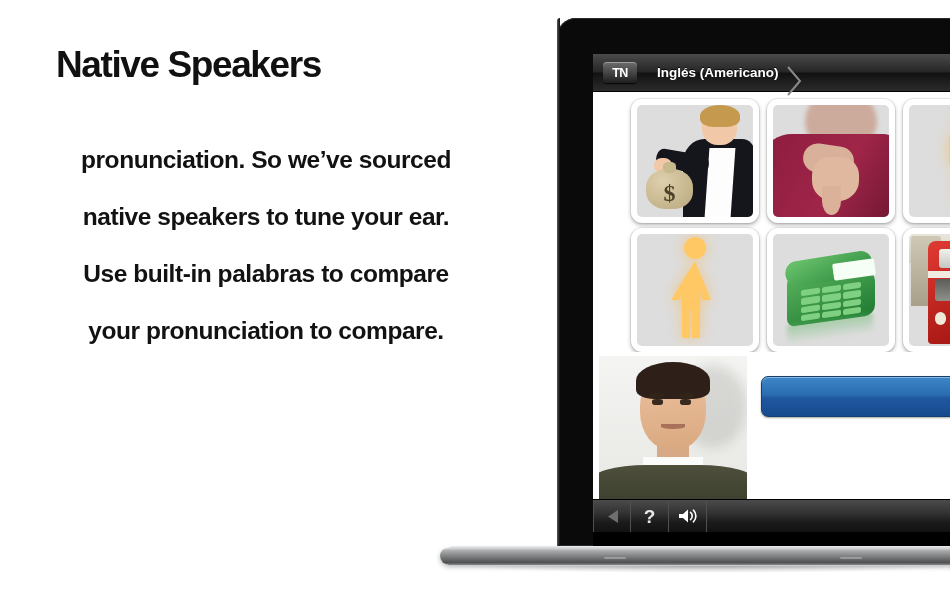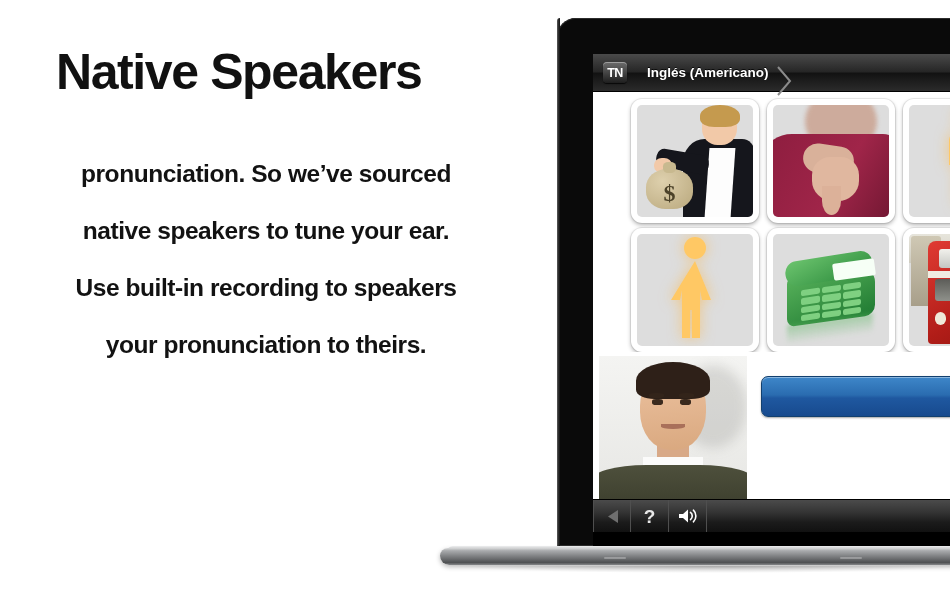--- a/index.html
+++ b/index.html
@@ -14,21 +14,21 @@
   #page { position:relative; width:950px; height:594px; background:#ffffff; }
 
   
   #copy {
     position:absolute; left:0; top:0;
     width:500px; height:594px;
     padding:46px 40px 0 56px;
   }
 
   #headline {
-    font-size:50px;
+    font-size:37px;
     font-weight:700;
     letter-spacing:-1.4px;
     color:#111111;
     line-height:1.05;
     white-space:nowrap;
   }
 
   #body-copy {
     margin-top:46px;
     font-size:24.5px;
@@ -88,21 +88,21 @@
   .crumb .chev {
     position:absolute; right:-11px; top:0;
     width:22px; height:38px;
     pointer-events:none;
   }
   .crumb .chev svg { display:block; }
 
   #tn-logo {
     flex:none;
     margin:0 6px 0 10px;
-    width:24px; height:21px;
+    width:34px; height:21px;
     border-radius:4px;
     background:linear-gradient(180deg,#6d6d6d,#1e1e1e);
     box-shadow:inset 0 1px 0 rgba(255,255,255,.35), 0 1px 1px rgba(0,0,0,.8);
     display:flex; align-items:center; justify-content:center;
     color:#fff; font-size:12.5px; font-weight:700; letter-spacing:-0.6px;
   }
 
   
   #grid {
     position:relative;
@@ -381,22 +381,22 @@
 <body>
 
 <div id="page">
 
   <div id="copy">
     <h1 id="headline">Native Speakers</h1>
 
     <div id="body-copy">
       <span class="ln">pronunciation. So we’ve sourced</span>
       <span class="ln">native speakers to tune your ear.</span>
-      <span class="ln">Use built-in recording to speakers</span>
-      <span class="ln">your pronunciation to theirs.</span>
+      <span class="ln">Use built-in palabras to compare</span>
+      <span class="ln">your pronunciation to compare.</span>
     </div>
   </div>
 
   <div id="laptop">
 
     <div id="lid"></div>
 
     <div id="screen">
 
       <div id="navbar">

